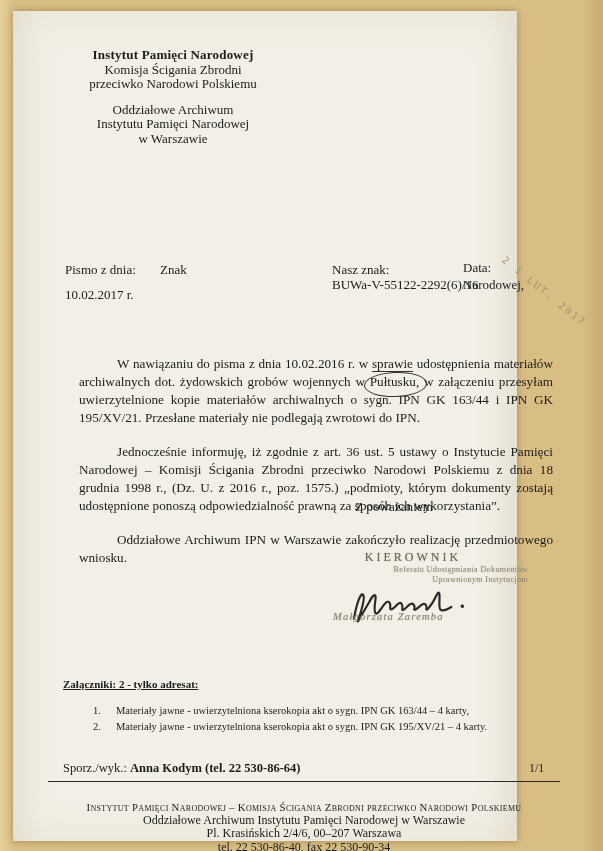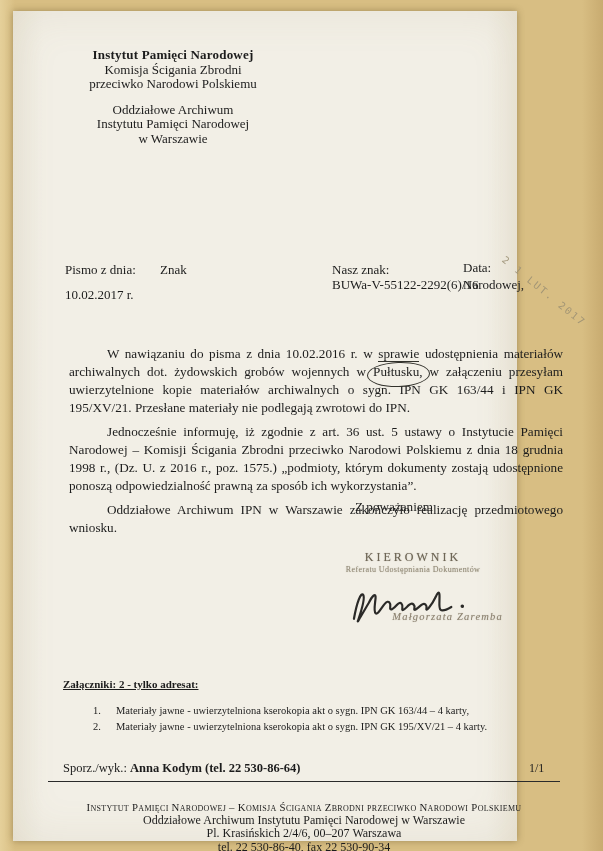--- a/index.html
+++ b/index.html
@@ -24,34 +24,34 @@
   
   .ref{font-size:13px;}
   
   .date-stamp{
     left:494px;top:243px;font-family:"DejaVu Sans Mono","Liberation Mono",monospace;
     font-size:10px;letter-spacing:2px;color:#9a8f73;transform:rotate(39deg);
     transform-origin:left top;white-space:nowrap;opacity:.85;
   }
   
   .body-text{left:50px;top:328px;width:506px;font-size:13.2px;line-height:18px;text-align:justify;}
-  .body-text p{margin:6px;text-indent:38px;}
+  .body-text p{margin:16px;text-indent:38px;}
   .pen-underline{border-bottom:1.4px solid #33322c;}
   .pen-circle{position:relative;white-space:nowrap;}
   .pen-circle::after{
     content:"";position:absolute;left:-6px;right:-8px;top:-2px;bottom:-8px;
     border:1.6px solid #33322c;border-radius:50%;transform:rotate(-2deg);pointer-events:none;
   }
   
   .salutation{left:342px;top:488px;font-size:13.2px;}
   .stamp-block{left:285px;top:539px;width:230px;text-align:center;}
   .stamp-title{font-size:12px;letter-spacing:3px;color:#6e6656;text-shadow:0 0 1px rgba(110,102,86,.6);}
-  .stamp-line{font-size:8px;line-height:10px;color:#938b78;letter-spacing:.4px;text-shadow:0 0 1px rgba(147,139,120,.5);}
+  .stamp-line{font-size:8px;line-height:10px;color:#938b78;letter-spacing:.4px;text-shadow:0 0 1px rgba(147,139,120,.5);text-align:right;}
   .signature{left:330px;top:570px;width:130px;height:45px;transform:rotate(-4deg);}
-  .signer-name{left:320px;top:600px;width:170px;text-align:right;font-style:italic;font-size:10.5px;
+  .signer-name{left:320px;top:600px;width:170px;text-align:left;font-style:italic;font-size:10.5px;
     letter-spacing:1.2px;color:#8c8270;text-shadow:0 0 1px rgba(140,130,112,.5);}
   
   .attach-heading{left:50px;top:667px;font-size:11px;font-weight:bold;text-decoration:underline;}
   .attach-item{font-size:10.5px;}
   
   .sporz{left:50px;top:750px;font-size:12.5px;}
   .sporz .val{font-weight:bold;}
   .pagenum{left:516px;top:750px;font-size:12px;}
   .footer{
     left:35px;top:770px;width:512px;border-top:1.3px solid #2a2a2a;padding-top:2px;
@@ -89,20 +89,21 @@
     <p><span>W nawiązaniu do pisma z dnia 10.02.2016 r. w </span><span class="pen-underline">sprawie</span><span> udostępnienia materiałów archiwalnych dot. żydowskich grobów wojennych w </span><span class="pen-circle">Pułtusku,</span><span> w załączeniu przesyłam uwierzytelnione kopie materiałów archiwalnych o sygn. IPN GK 163/44 i IPN GK 195/XV/21. Przesłane materiały nie podlegają zwrotowi do IPN.</span></p>
     <p>Jednocześnie informuję, iż zgodnie z art. 36 ust. 5 ustawy o Instytucie Pamięci Narodowej – Komisji Ścigania Zbrodni przeciwko Narodowi Polskiemu z dnia 18 grudnia 1998 r., (Dz. U. z 2016 r., poz. 1575.) „podmioty, którym dokumenty zostają udostępnione ponoszą odpowiedzialność prawną za sposób ich wykorzystania”.</p>
     <p>Oddziałowe Archiwum IPN w Warszawie zakończyło realizację przedmiotowego wniosku.</p>
   </div>
 
   <div class="abs salutation">Z poważaniem</div>
 
   <div class="abs stamp-block">
     <div class="stamp-title">KIEROWNIK</div>
     <div class="stamp-line">Referatu Udostępniania Dokumentów</div>
+    <div class="stamp-line">Uprawnionym Instytucjom</div>
   </div>
 
   <svg class="abs signature" viewBox="0 0 130 45">
     <path d="M10 34 C 14 18, 19 7, 21 11 C 23 15, 16 31, 14 36 C 12 40, 19 29, 26 19 C 30 12, 34 9, 33 15 C 32 21, 30 28, 32 30 C 34 32, 38 25, 42 21 C 46 17, 48 21, 47 25 C 46 29, 50 27, 54 23 C 58 19, 60 23, 59 27 C 58 31, 62 27, 66 24 C 70 21, 72 25, 71 28 C 70 31, 74 28, 78 25 C 82 22, 84 26, 83 29 C 82 32, 88 27, 93 18 C 95 14, 97 12, 97 16 C 97 22, 95 29, 97 31 C 99 33, 104 31, 108 29" stroke="#2b2a28" stroke-width="2.2" fill="none" stroke-linecap="round"></path>
     <circle cx="119" cy="29" r="1.8" fill="#2b2a28"></circle>
   </svg>
   <div class="abs signer-name">Małgorzata Zaremba</div>
 
   <div class="abs attach-heading">Załączniki: 2 - tylko adresat:</div>
   <span class="abs attach-item" style="left:80px;top:694px;">1.</span>

